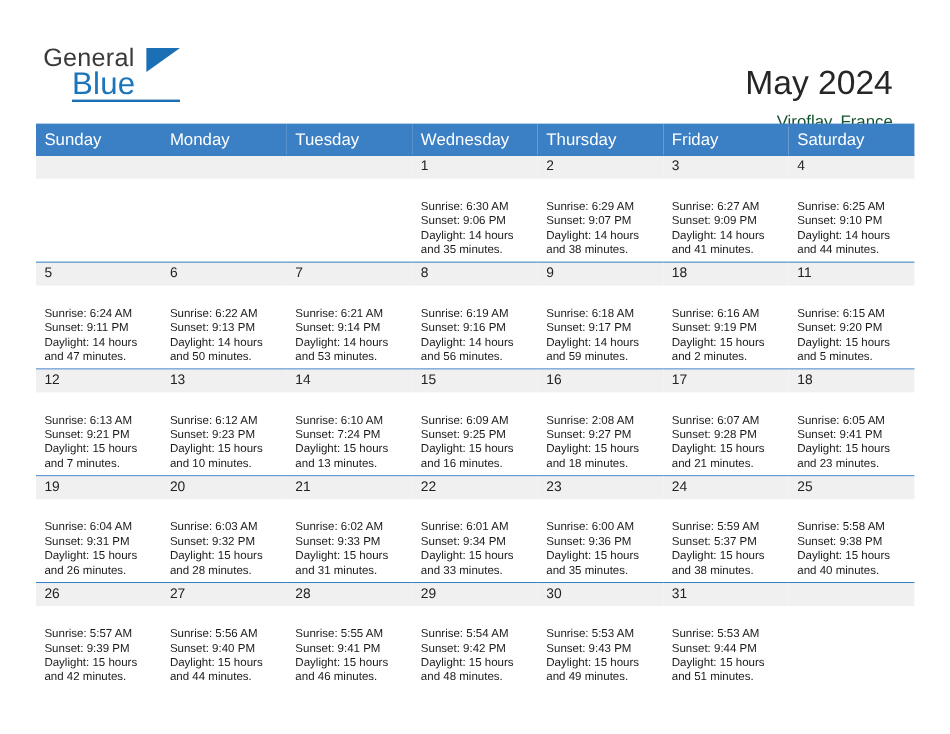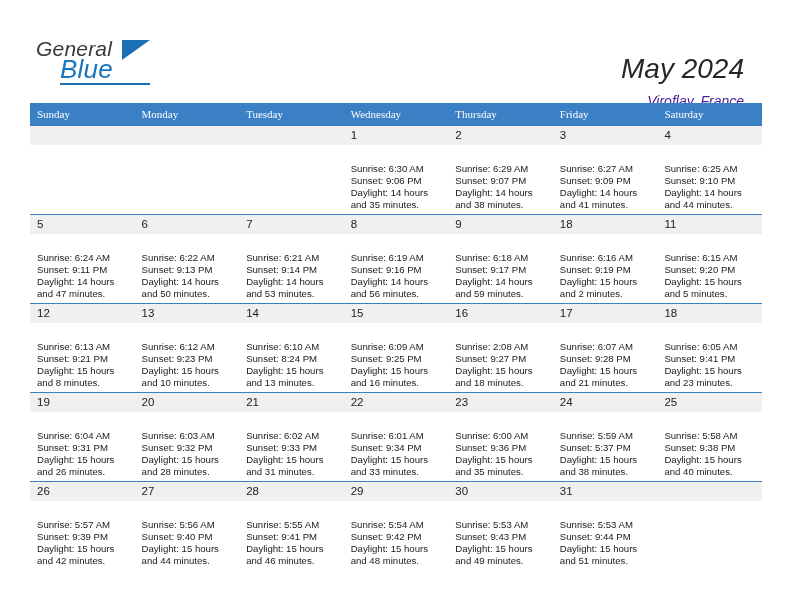--- a/index.html
+++ b/index.html
@@ -21,21 +21,20 @@
     box-sizing: border-box;
   }
 
   
   .topbar {
     position: absolute;
     left: 0;
     top: 0;
     width: 792px;
     height: 103px;
-    font-style: italic;
   }
   .logo {
     position: absolute;
     left: 36px;
     top: 38px;
     width: 180px;
     height: 50px;
   }
   .logo-general {
     position: absolute;
@@ -86,42 +85,42 @@
     font-size: 28px;
     line-height: 34px;
     color: #262626;
     font-weight: normal;
     font-family: "Liberation Sans", sans-serif;
   }
   .cal-subtitle {
     margin-top: 6px;
     font-size: 14px;
     line-height: 18px;
-    color: #4c1d95;
+    color: #14532d;
     font-family: "Liberation Sans", sans-serif;
   }
 
   
   .calendar {
     position: absolute;
     left: 30px;
     top: 103px;
     width: 732px;
     border-collapse: collapse;
     table-layout: fixed;
   }
   .calendar th {
     background: #3b7fc4;
     color: #ffffff;
-    font-size: 11px;
+    font-size: 14px;
     font-weight: normal;
     text-align: left;
     padding: 5px 0 5px 7px;
     height: 12px;
-    font-family: Liberation Serif, serif;
+    font-family: Liberation Sans, sans-serif;
   }
   .calendar td {
     width: 104.5px;
     height: 88px;
     vertical-align: top;
     padding: 0;
     border-top: 1px solid #3b7fc4;
     background: #ffffff;
   }
   .calendar tr.week td {
@@ -330,41 +329,41 @@
           </td>
         </tr>
         <tr class="week">
           <td>
             <div class="cell-inner">
               <span class="daynum">12</span>
               <div class="details">
                 <div>Sunrise: 6:13 AM</div>
                 <div>Sunset: 9:21 PM</div>
                 <div>Daylight: 15 hours</div>
-                <div>and 8 minutes.</div>
+                <div>and 7 minutes.</div>
               </div>
             </div>
           </td>
           <td>
             <div class="cell-inner">
               <span class="daynum">13</span>
               <div class="details">
                 <div>Sunrise: 6:12 AM</div>
                 <div>Sunset: 9:23 PM</div>
                 <div>Daylight: 15 hours</div>
                 <div>and 10 minutes.</div>
               </div>
             </div>
           </td>
           <td>
             <div class="cell-inner">
               <span class="daynum">14</span>
               <div class="details">
                 <div>Sunrise: 6:10 AM</div>
-                <div>Sunset: 8:24 PM</div>
+                <div>Sunset: 7:24 PM</div>
                 <div>Daylight: 15 hours</div>
                 <div>and 13 minutes.</div>
               </div>
             </div>
           </td>
           <td>
             <div class="cell-inner">
               <span class="daynum">15</span>
               <div class="details">
                 <div>Sunrise: 6:09 AM</div>

